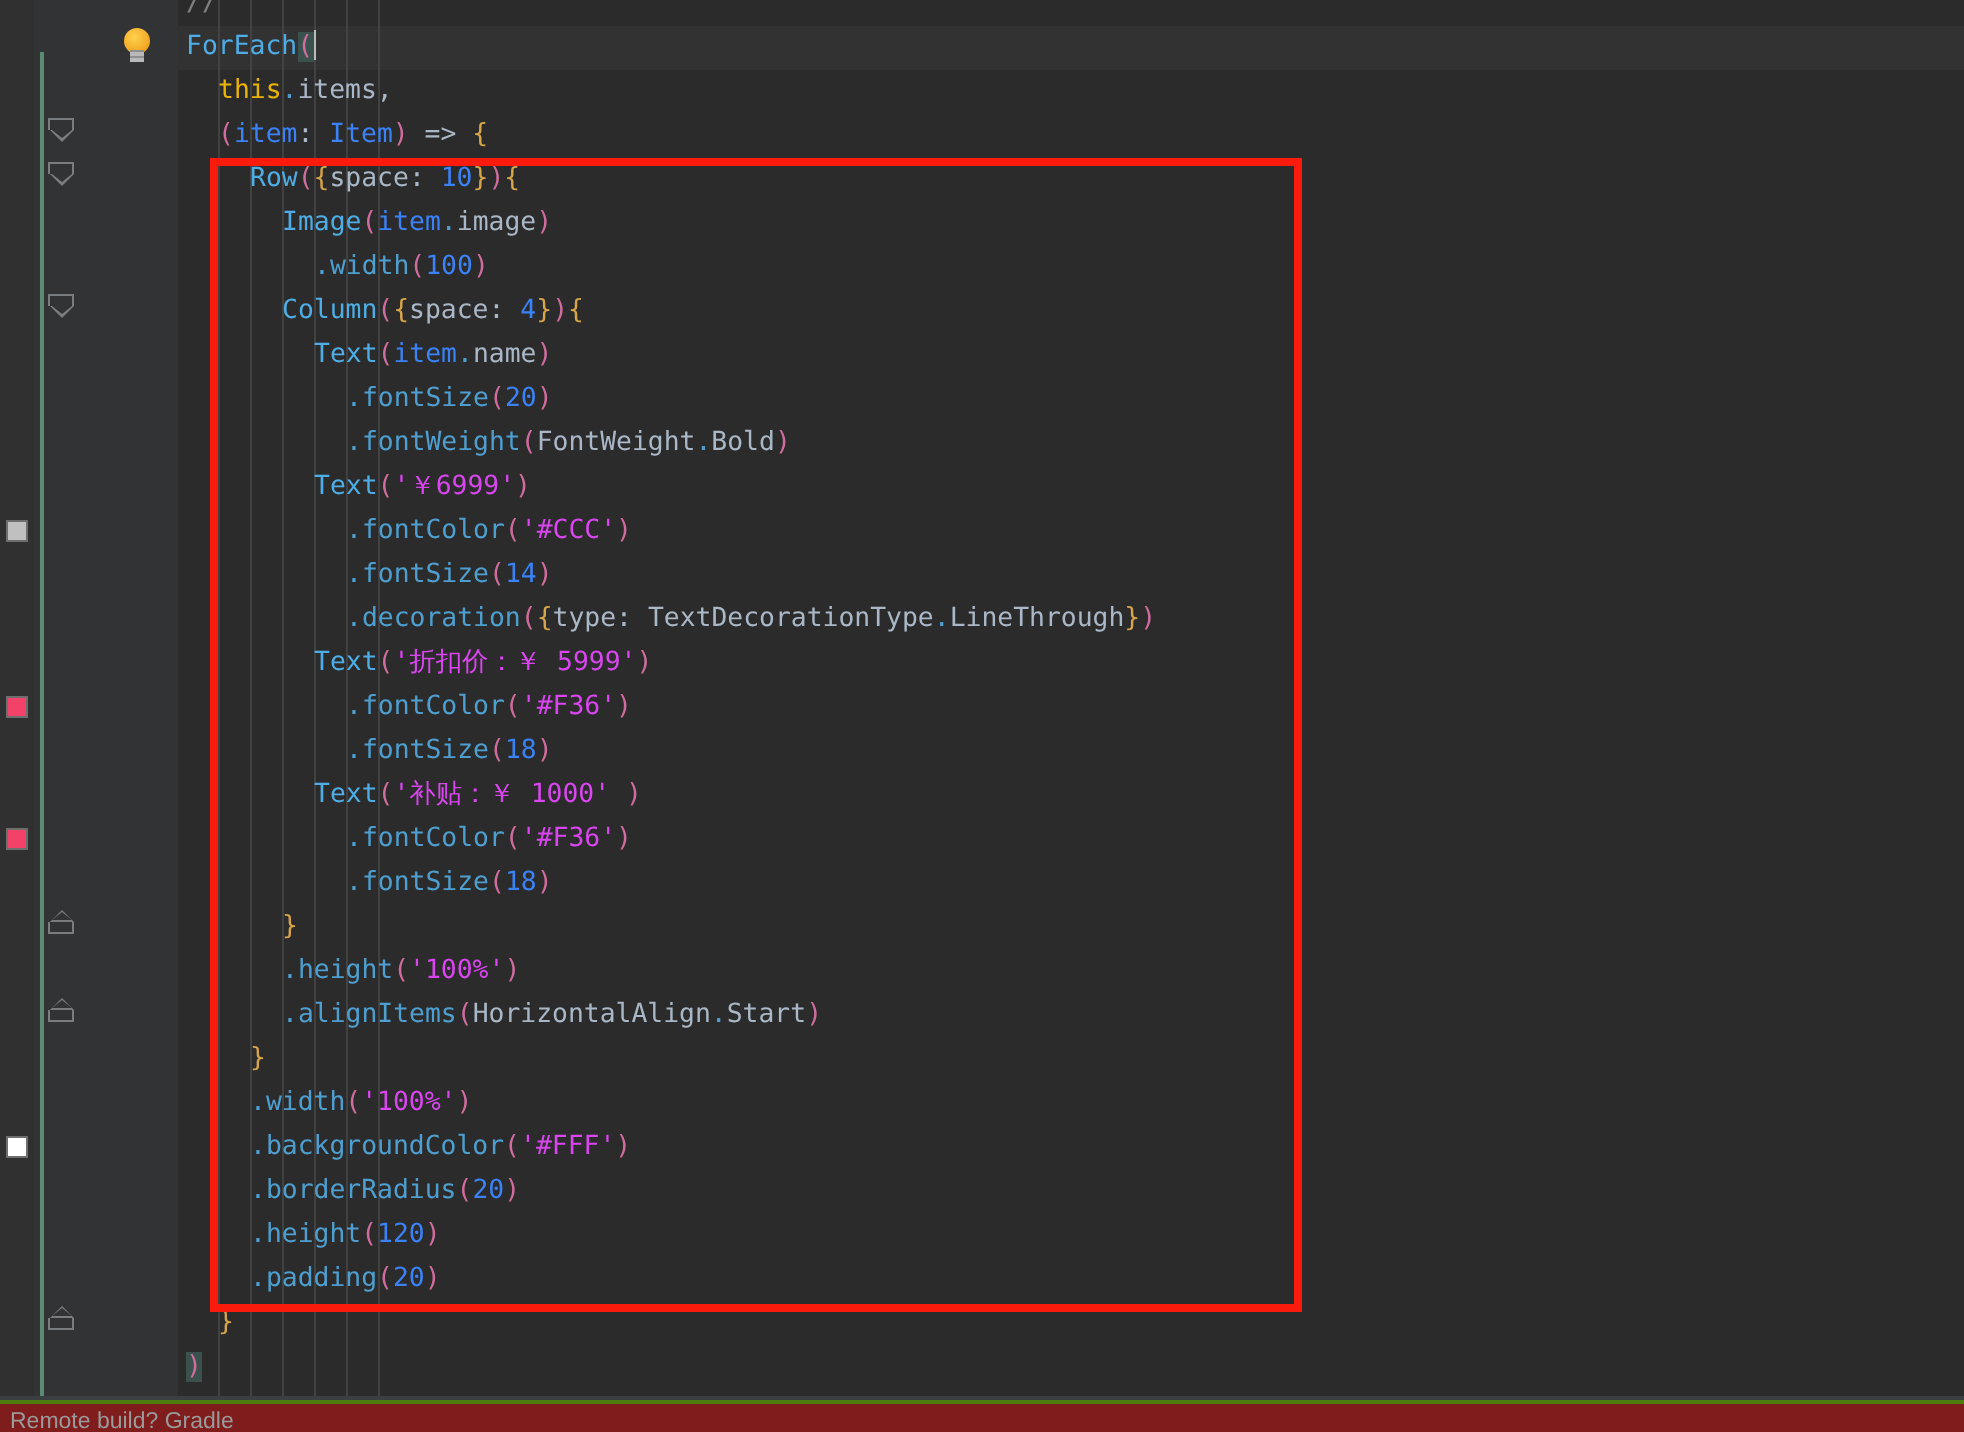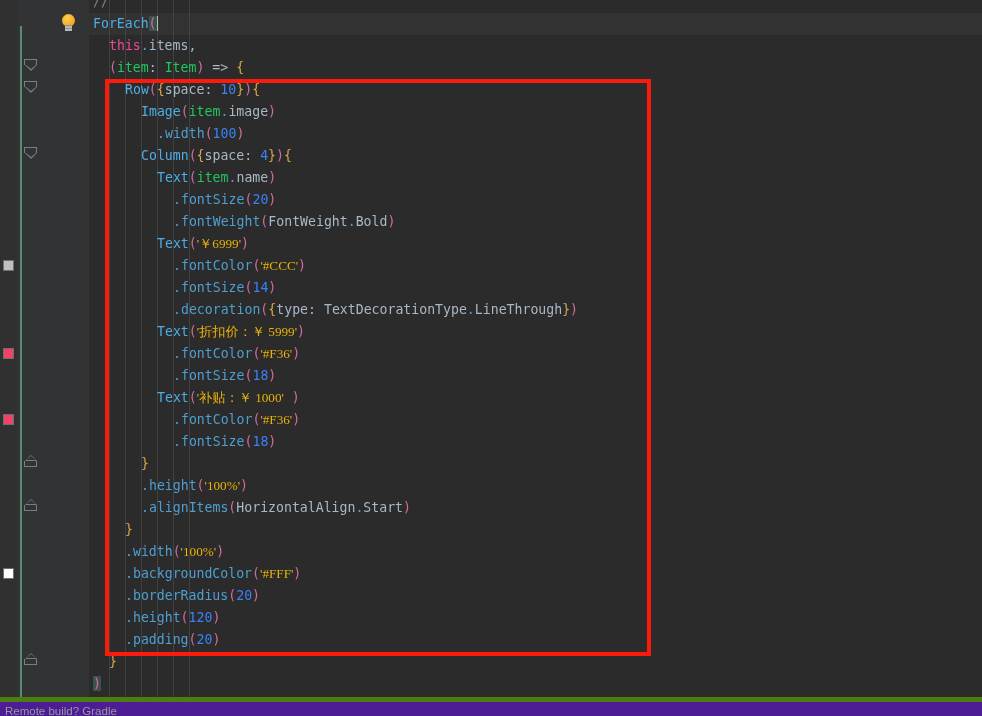--- a/index.html
+++ b/index.html
@@ -50,35 +50,35 @@
     font-size:13.2px;line-height:22px;white-space:pre;color:#a9b7c6;}
   .ln{position:absolute;left:0;height:22px;white-space:pre;}
 
   
   .fn    {color:#4eade5;}      
   .mth   {color:#4e9fd0;}      
   .dot   {color:#4e9fd0;}
   .paren {color:#d16d9e;}      
   .brace {color:#d9a54a;}      
   .num   {color:#3b82f6;}
-  .str   {color:#eab308;font-family:Liberation Serif, serif;}
-  .kw    {color:#ec4899;margin-top:18px;}
-  .typ   {color:#22c55e;}
+  .str   {color:#d946ef;}
+  .kw    {color:#eab308;margin-top:18px;}
+  .typ   {color:#3b82f6;}
   .plain {color:#a9b7c6;}
   .cmt   {color:#808080;}
   .arrow {color:#a9b7c6;}
   .brhl  {background:#3b514d;}
   .caret {display:inline-block;width:1px;height:15px;background:#bbbbbb;vertical-align:-3px;}
 
   
   .redbox{position:absolute;border:4px solid #fb1b0c;box-sizing:border-box;pointer-events:none;}
 
   
-  .statusbar{position:absolute;left:0;bottom:0;width:982px;height:14px;background:#4c1d95;
-     border-top:5px solid #4d7c0f;overflow:hidden;}
+  .statusbar{position:absolute;left:0;bottom:0;width:982px;height:14px;background:#7f1d1d;
+     border-top:2px solid #4d7c0f;overflow:hidden;}
   .statustext{position:absolute;left:5px;top:3px;font-size:11.5px;color:#9a9a9a;
      font-family:"Liberation Sans",sans-serif;white-space:nowrap;}
   .scrollspacer{position:absolute;left:0;bottom:14px;width:982px;height:4px;background:#3c3f41;}
 </style>
 </head>
 <body>
 
 <div class="ide">
 
   <div class="stripe" id="stripe">

